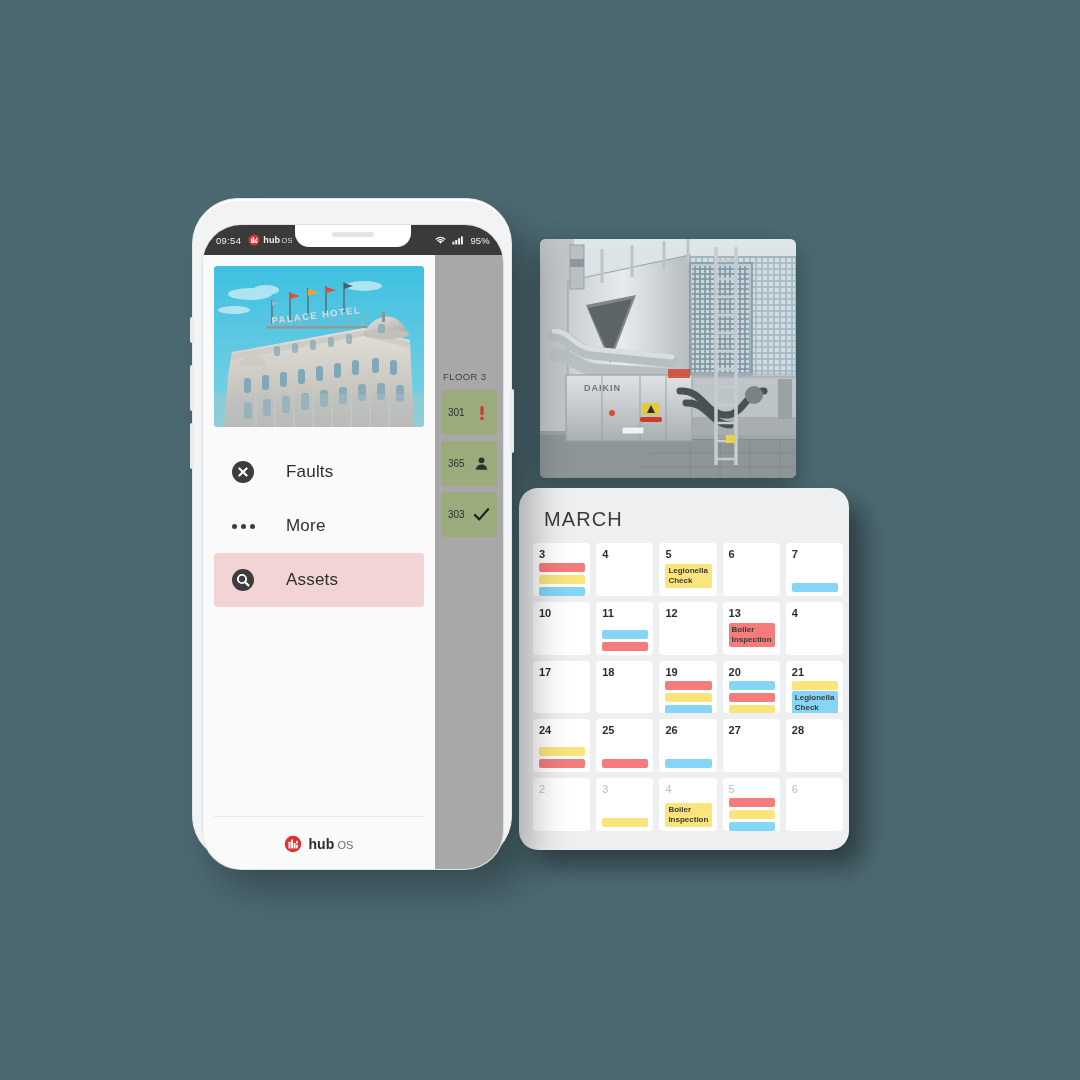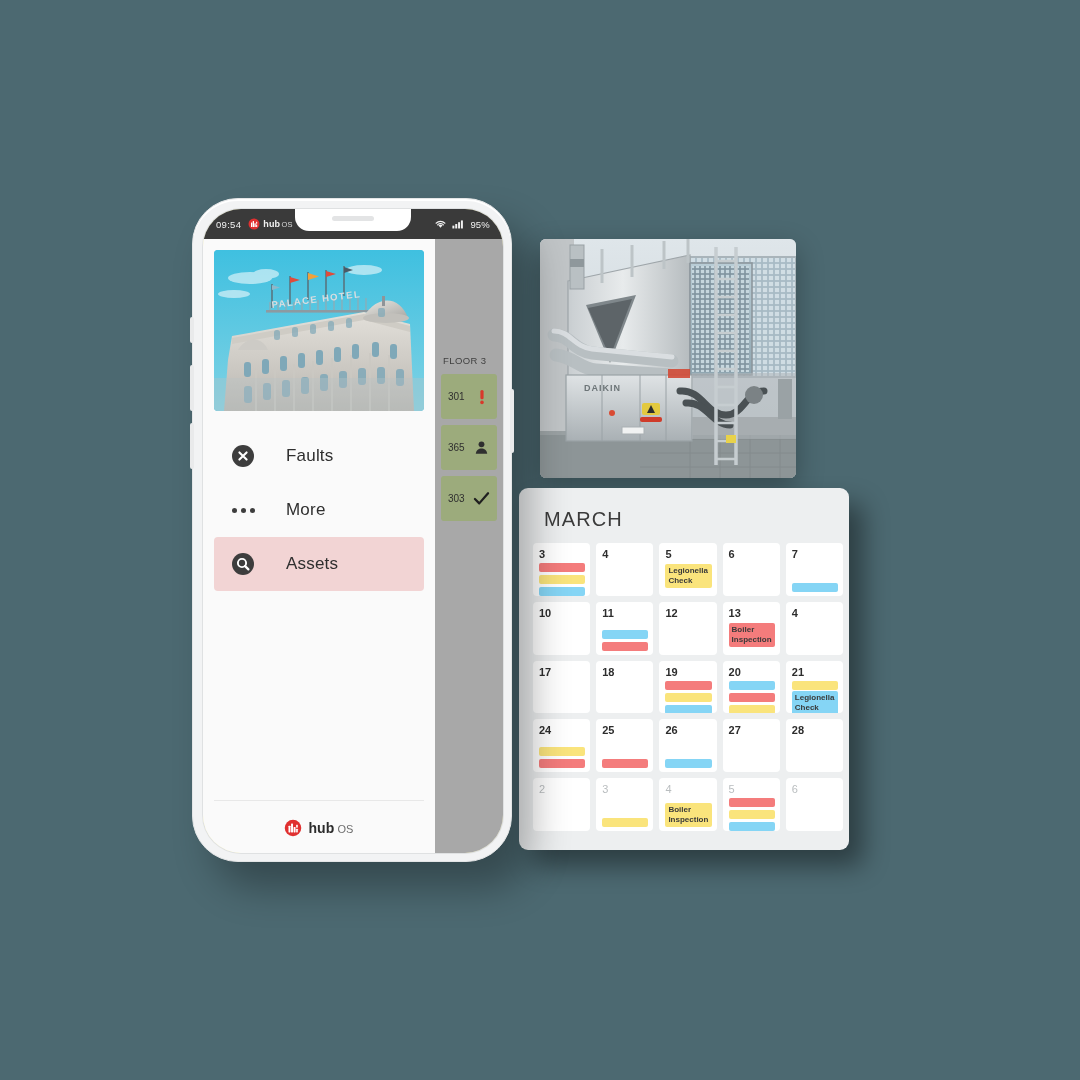--- a/index.html
+++ b/index.html
@@ -20,21 +20,21 @@
     background: #9aa3a8;
     box-shadow: 0 10px 28px rgba(0,0,0,.30);
   }
   .hvac-photo svg { display: block; width: 100%; height: 100%; }
 
   
   .calendar-panel {
     position: absolute; left: 519px; top: 488px;
     width: 330px; height: 362px;
     background: #edeff0;
-    border-radius: 9px;
+    border-radius: 19px;
     box-shadow: 14px 16px 26px rgba(0,0,0,.42);
     padding: 16px 6px 12px 14px;
   }
   .calendar-title {
     font-size: 20px; letter-spacing: 1.1px;
     color: #3b3b3b; font-weight: 400;
     margin: 4px 0 12px 11px;
   }
   .cal-grid {
     display: grid;
@@ -73,21 +73,21 @@
   .phone {
     position: absolute; left: 192px; top: 198px;
     width: 320px; height: 664px;
     background: #f2f3f4;
     border-radius: 46px;
     box-shadow: 0 2px 0 #ffffff inset,
                 20px 26px 38px rgba(0,0,0,.30);
     border: 1px solid #e3e5e6;
   }
   .phone-inner {
-    position: absolute; left: 10px; top: 10px;
+    position: absolute; left: 10px; top: 26px;
     width: 300px; height: 644px;
     background: #fef9c3;
     border-radius: 38px;
     overflow: hidden;
     box-shadow: 0 0 0 1px #dfe1e2;
   }
   .phone-btn {
     position: absolute; background: #e9eaeb;
     border-radius: 2px;
   }

